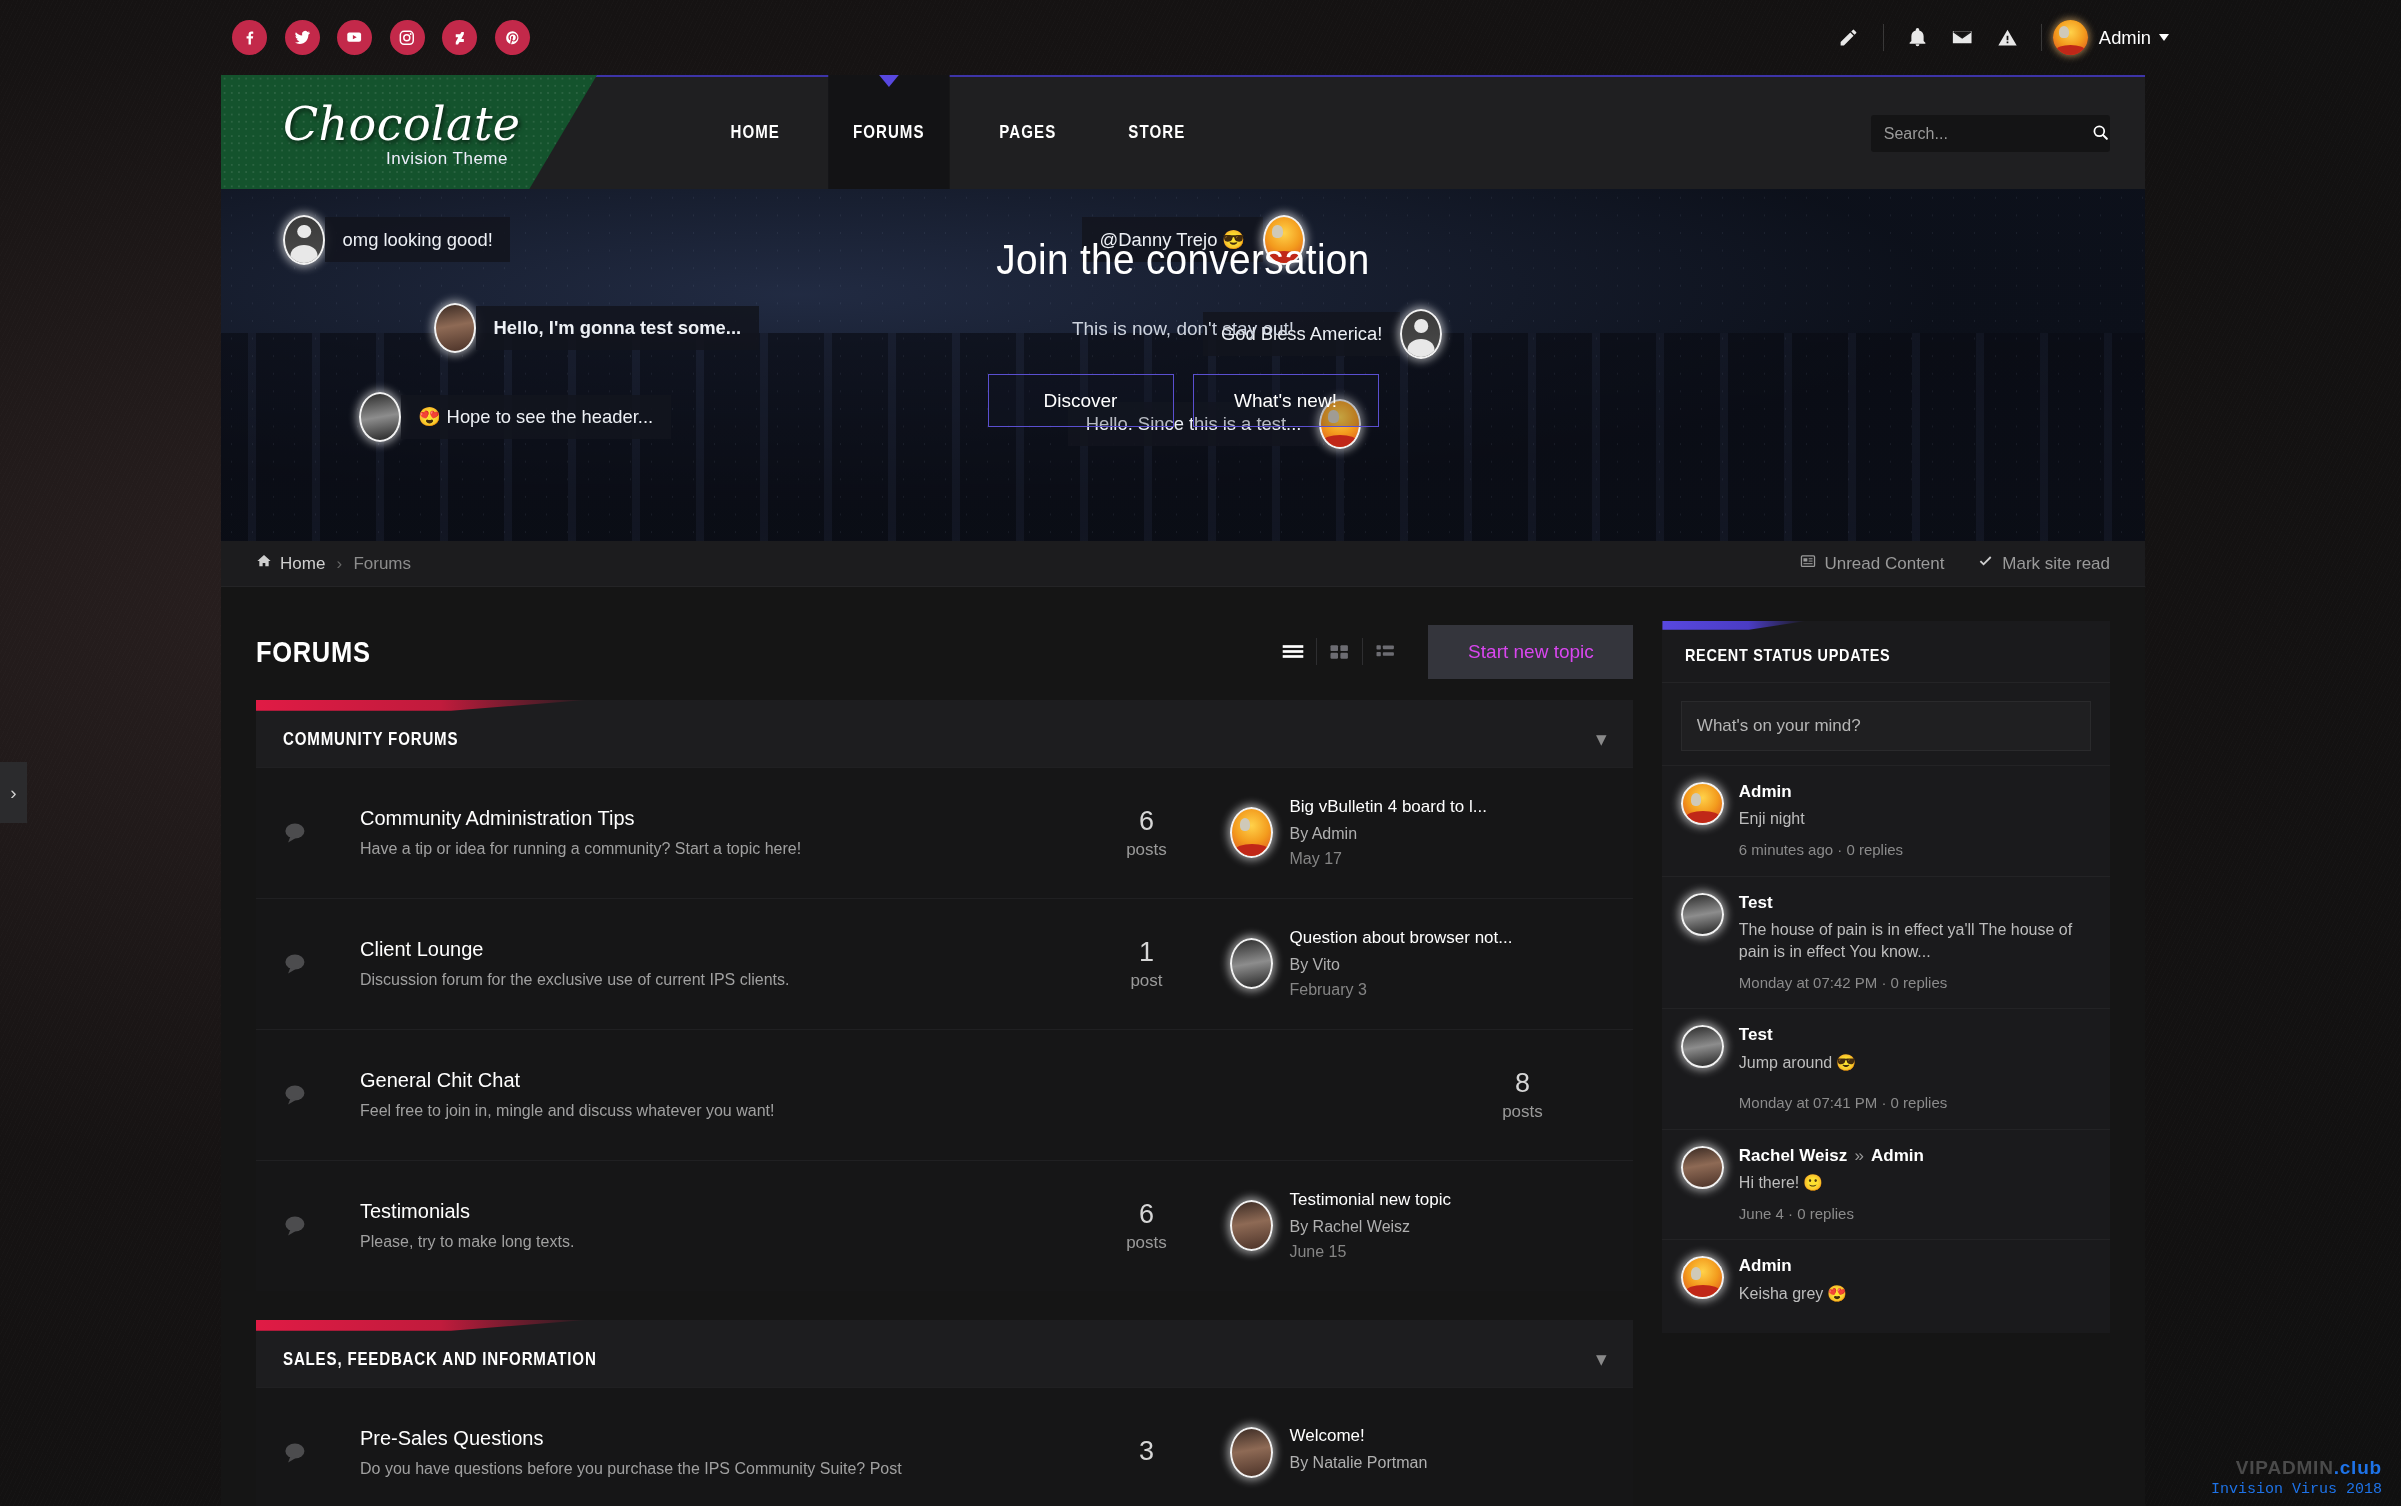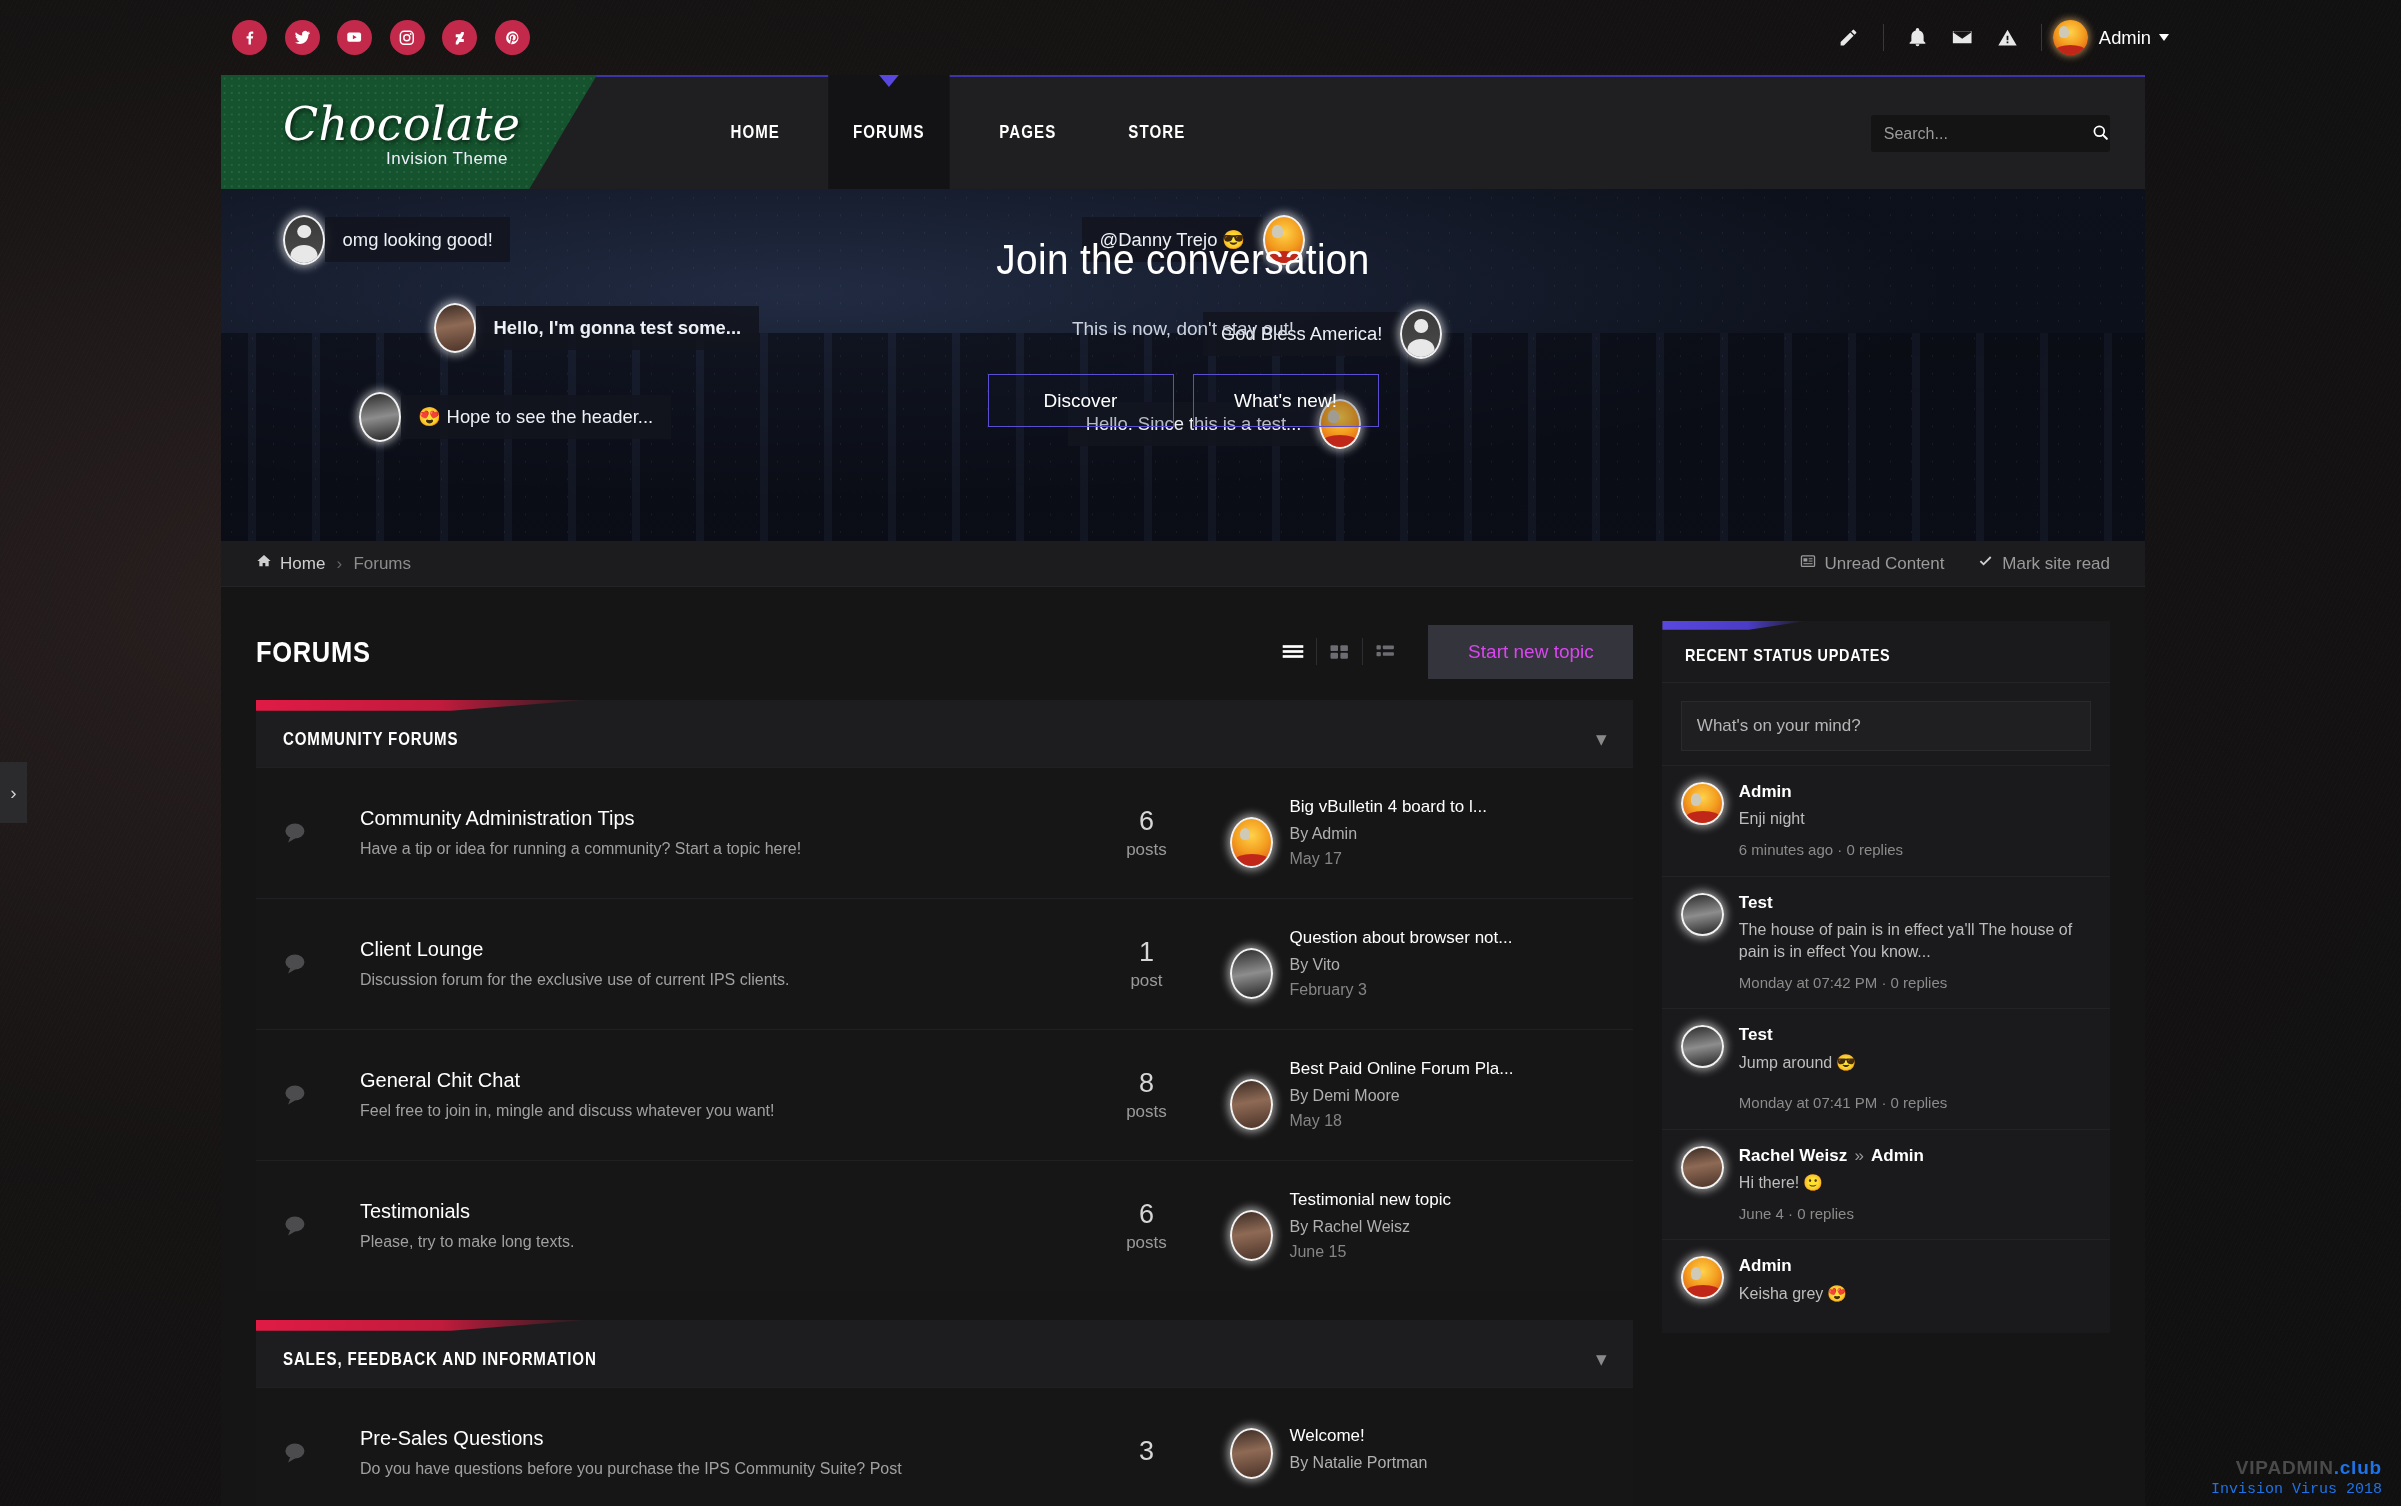--- a/index.html
+++ b/index.html
@@ -228,21 +228,21 @@
     padding: 0 27px; border-top: 0.8px solid #202022; background: #161617;
   }
   .frow:first-of-type { border-top: none; }
   .f-icon { width: 77px; color: #58585a; display: flex; align-items: center; justify-content: flex-start; }
   .f-main { flex: 1; padding-right: 24px; }
   .f-name { color: #fff; font-size: 20px; margin-bottom: 10.4px; }
   .f-desc { color: #a0a0a0; font-size: 16px; }
   .f-count { width: 168px; text-align: center; }
   .f-num { color: #d6d6d6; font-size: 27px; font-weight: 300; }
   .f-lbl { color: #9a9a9a; font-size: 17px; margin-top: 3.2px; }
-  .f-last { width: 376px; display: flex; align-items: flex-end; gap: 16px; }
+  .f-last { width: 376px; display: flex; align-items: center; gap: 16px; }
   .f-last .av { width: 43px; height: 51px; }
   .f-ltitle { color: #fff; font-size: 17px; margin-bottom: 8px; }
   .f-lby { color: #b0b0b0; font-size: 16px; margin-bottom: 6.4px; }
   .f-ldate { color: #858585; font-size: 16px; }
 
   
   .sidebox { background: #1a1a1c; position: relative; }
   .sidebox::before {
     content: ""; position: absolute; left: 0; top: 0; width: 144px; height: 8.8px;
     background: linear-gradient(90deg, #5848e0 0%, #4a3cc4 60%, rgba(74,60,196,0) 100%);
@@ -546,28 +546,20 @@
                 </svg>
               </div>
             <div class="f-main">
               <div class="f-name">General Chit Chat</div>
               <div class="f-desc">Feel free to join in, mingle and discuss whatever you want!</div>
             </div>
             <div class="f-count">
               <div class="f-num">8</div>
               <div class="f-lbl">posts</div>
             </div>
-            <div class="f-last">
-              <div class="av woman"></div>
-              <div>
-                <div class="f-ltitle">Best Paid Online Forum Pla...</div>
-                <div class="f-lby">By Demi Moore</div>
-                <div class="f-ldate">May 18</div>
-              </div>
-            </div>
           </div>
 
           <div class="frow">
             <div class="f-icon">
                 <svg width="27" height="24" viewBox="0 0 34 30">
                   <ellipse cx="15" cy="12.5" rx="12" ry="9.5" fill="#4c4c4e"></ellipse>
                   <path fill="#4c4c4e" d="M9 20l-2.5 7 9-5.5z"></path>
                 </svg>
               </div>
             <div class="f-main">

